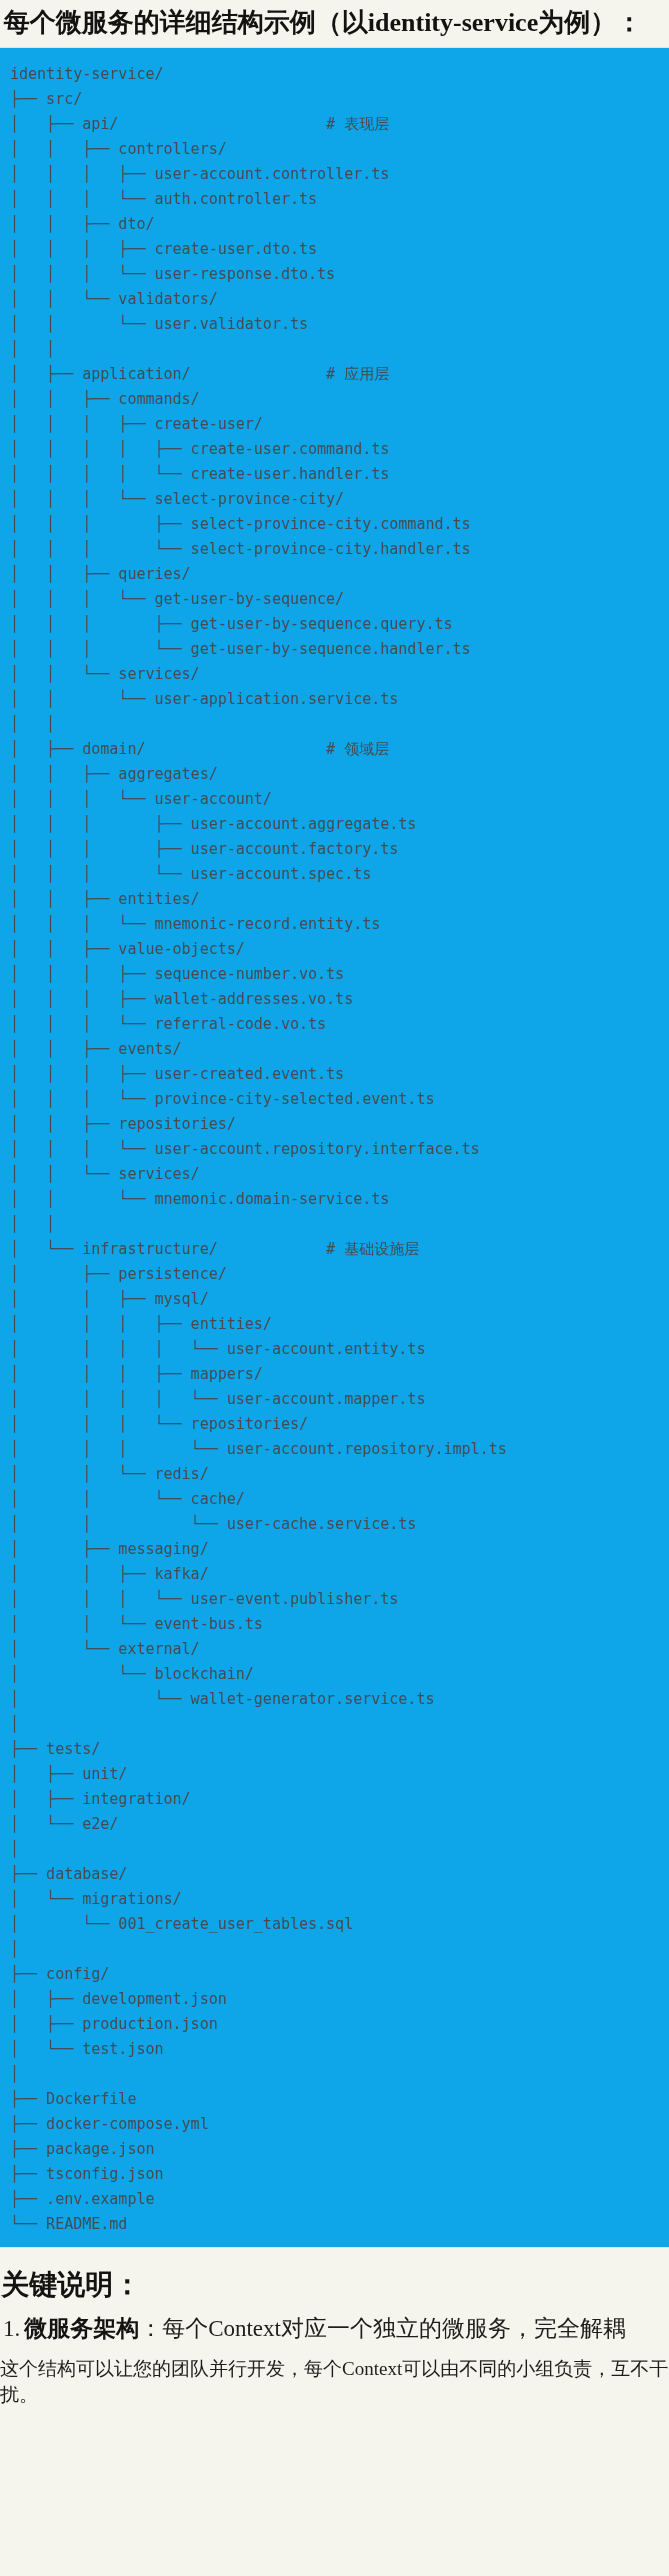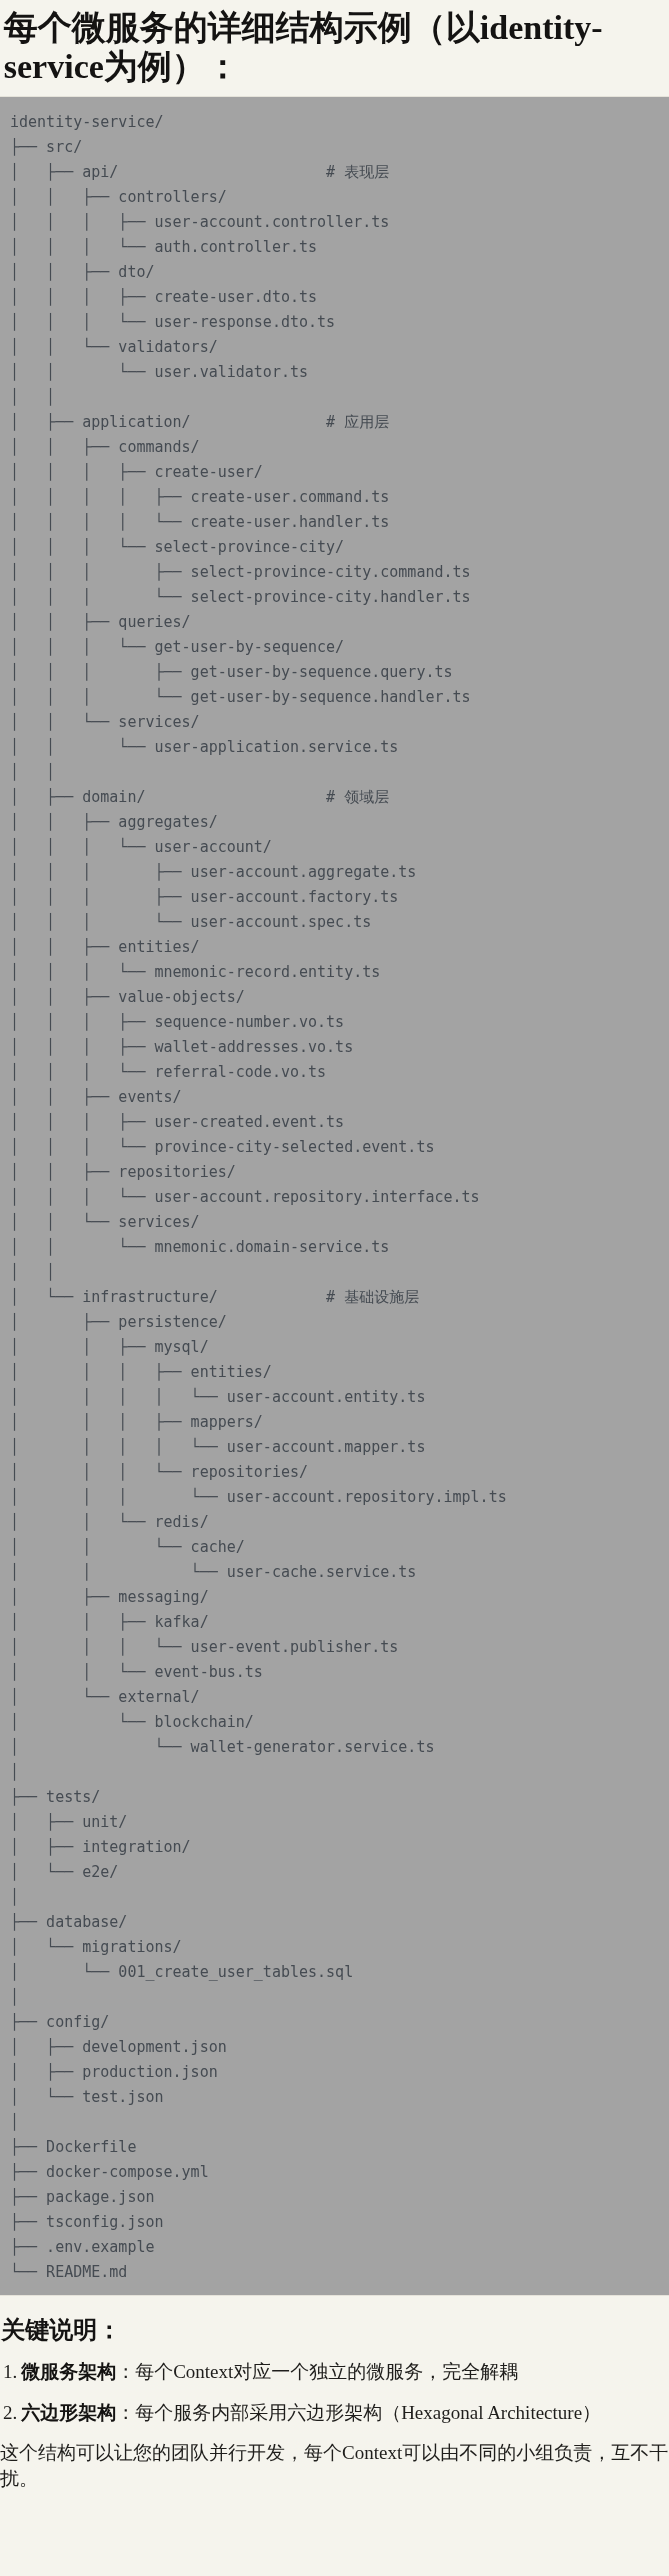--- a/index.html
+++ b/index.html
@@ -13,57 +13,57 @@
   .page {
     width: 669px;
     height: 2576px;
     position: relative;
     overflow: hidden;
     box-sizing: border-box;
   }
   h1.doc-title {
     margin: 0;
     padding: 7.5px 3.8px 10px 3.8px;
-    font-size: 34px;
+    font-size: 26px;
     line-height: 1.15;
     font-weight: 700;
     color: #141312;
     letter-spacing: 0px;
   }
   .code-block {
-    background: #a3a3a3;
+    background: #0ea5e9;
     border-top: 0.6px solid #e5e3da;
     border-bottom: 0.6px solid #e5e3da;
     margin: 0;
     padding: 13.8px 0 10px 10px;
     box-sizing: border-box;
   }
   .code-block pre {
     margin: 0;
     font-family: "DejaVu Sans Mono", "Liberation Mono", monospace;
     font-size: 15px;
     line-height: 25px;
     color: #454b52;
     white-space: pre;
     tab-size: 4;
   }
   h2.notes-heading {
     margin: 19px 0 0 1.3px;
-    font-size: 24px;
+    font-size: 28px;
     line-height: 1.3;
     font-weight: 700;
     color: #141312;
   }
   ol.notes-list {
     list-style: none;
     margin: 12.5px 0 0 0;
     padding: 0 0 0 3.1px;
   }
   ol.notes-list li {
-    font-size: 19px;
+    font-size: 23px;
     line-height: 26px;
     margin: 0 0 14.4px 0;
     color: #1f1e1c;
   }
   ol.notes-list .num {
     font-family: "Liberation Serif", "DejaVu Serif", serif;
     margin-right: 3.8px;
   }
   ol.notes-list .term {
     font-weight: 700;
@@ -174,23 +174,20 @@
   </div>
 
   <h2 class="notes-heading">关键说明：</h2>
 
   <ol class="notes-list">
 
     <li>
       <span class="num">1.</span><span class="term">微服务架构</span><span class="colon">：</span><span class="desc">每个Context对应一个独立的微服务，完全解耦</span>
     </li>
 
-    <li>
-      <span class="num">2.</span><span class="term">六边形架构</span><span class="colon">：</span><span class="desc">每个服务内部采用六边形架构（Hexagonal Architecture）</span>
-    </li>
 
 
 
 
   </ol>
 
   <p class="closing-para">这个结构可以让您的团队并行开发，每个Context可以由不同的小组负责，互不干扰。</p>
 
 </div>
 

